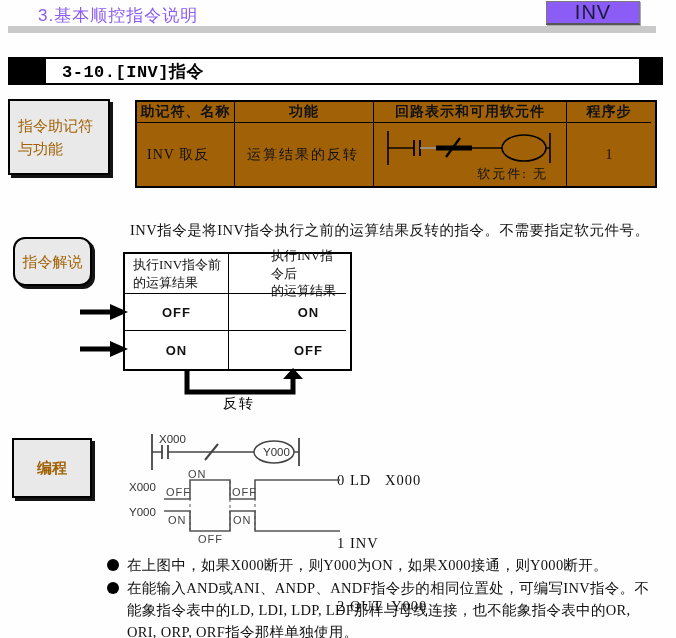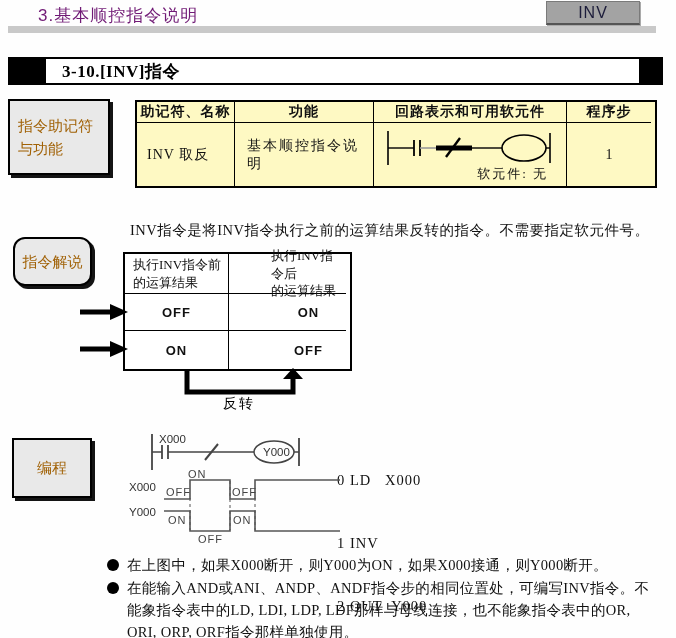--- a/index.html
+++ b/index.html
@@ -4,48 +4,48 @@
 <style>
   html,body{margin:0;padding:0;background:#fff;}
   .page{
     position:relative; width:676px; height:638px; background:#fefefe;
     font-family:"Liberation Serif","DejaVu Serif",serif; color:#111;
     overflow:hidden;
   }
 
   
   .chapter-title{position:absolute;left:38px;top:4px;font-size:17px;font-weight:500;
-    font-family:"Liberation Sans","DejaVu Sans",sans-serif;color:#701a75;letter-spacing:1px;}
+    font-family:"Liberation Sans","DejaVu Sans",sans-serif;color:#8b5cf6;letter-spacing:1px;}
   .inv-tab{position:absolute;left:546px;top:1px;width:92px;height:21px;
-    background:#a3a3a3;border:1px solid #7a7a7a;border-bottom:2px solid #555;
+    background:#8b5cf6;border:1px solid #7a7a7a;border-bottom:2px solid #555;
     box-shadow:1px 1px 0 #aaa;text-align:center;line-height:21px;
-    font-family:"Liberation Sans","DejaVu Sans",sans-serif;font-size:16px;color:#1c1c3a;letter-spacing:1px;}
+    font-family:"Liberation Sans","DejaVu Sans",sans-serif;font-size:20px;color:#1c1c3a;letter-spacing:1px;}
   .gray-bar{position:absolute;left:8px;top:26px;width:648px;height:7px;background:#c9c9c9;}
 
   
   .section-bar{position:absolute;left:8px;top:57px;width:655px;height:28px;background:#000;}
   .section-inner{position:absolute;left:38px;top:2px;right:24px;bottom:2px;background:#fff;
     display:flex;align-items:center;padding-left:16px;}
-  .section-title{font-family:Liberation Serif, serif;
+  .section-title{font-family:Liberation Mono, monospace;
     font-size:17px;font-weight:bold;color:#000;letter-spacing:.5px;}
 
   
   .side-box{position:absolute;background:#e9e9e9;border:2px solid #000;
     box-shadow:3px 3px 0 #141414;
     font-family:"Liberation Sans","DejaVu Sans",sans-serif;font-size:15px;color:#a16207;
     display:flex;align-items:center;}
   .side-box .lbl{white-space:pre-line;line-height:1.55;}
   .box-mnemonic{left:8px;top:99px;width:90px;height:72px;padding-left:8px;}
   .box-explain{left:13px;top:237px;width:75px;height:45px;justify-content:center;border-radius:12px;}
-  .box-programming{left:12px;top:438px;width:76px;height:56px;justify-content:center;}
+  .box-programming{left:12px;top:438px;width:76px;height:56px;justify-content:center;font-weight:bold;}
 
   
   .spec-table{position:absolute;left:135px;top:100px;width:518px;height:84px;
     border:2px solid #000;display:grid;grid-template-columns:97px 139px 193px 85px;
-    grid-template-rows:21px auto;background:#fef9c3;}
+    grid-template-rows:21px auto;background:#a16207;}
   .spec-table .cell{position:relative;display:flex;align-items:center;font-size:14px;}
   .spec-table .hd{justify-content:center;font-weight:600;border-bottom:1px solid #000;letter-spacing:1px;}
   .spec-table .bl{border-left:1px solid #000;}
   .cell-mnemonic{padding-left:10px;letter-spacing:1px;}
   .cell-function{padding-left:12px;letter-spacing:2px;}
   .cell-steps{justify-content:center;}
   .device-note{position:absolute;right:18px;bottom:3px;font-size:13px;letter-spacing:2px;}
 
   
   .explain-text{position:absolute;left:130px;top:221px;font-size:14.5px;letter-spacing:.5px;}
@@ -110,21 +110,21 @@
     <span class="lbl">编程</span>
   </div>
 
   <div class="spec-table">
     <div class="cell hd">助记符、名称</div>
     <div class="cell hd bl">功能</div>
     <div class="cell hd bl">回路表示和可用软元件</div>
     <div class="cell hd bl">程序步</div>
 
     <div class="cell cell-mnemonic">INV 取反</div>
-    <div class="cell bl cell-function">基本顺控指令说明</div>
+    <div class="cell bl cell-function">运算结果的反转</div>
     <div class="cell bl">
       <svg width="193" height="40" viewBox="0 0 193 40" style="position:absolute;left:0;top:6px;">
         <line x1="14" y1="2" x2="14" y2="36" stroke="#000" stroke-width="1.6"></line>
         <line x1="14" y1="19" x2="40" y2="19" stroke="#000" stroke-width="1.4"></line>
         <line x1="40" y1="11" x2="40" y2="27" stroke="#000" stroke-width="1.8"></line>
         <line x1="46" y1="11" x2="46" y2="27" stroke="#000" stroke-width="1.8"></line>
         <line x1="46" y1="19" x2="62" y2="19" stroke="#999" stroke-width="1.6"></line>
         <rect x="62" y="16.5" width="36" height="5" fill="#000"></rect>
         <line x1="72" y1="28" x2="86" y2="9" stroke="#000" stroke-width="2.4"></line>
         <line x1="98" y1="19" x2="128" y2="19" stroke="#000" stroke-width="1.4"></line>

